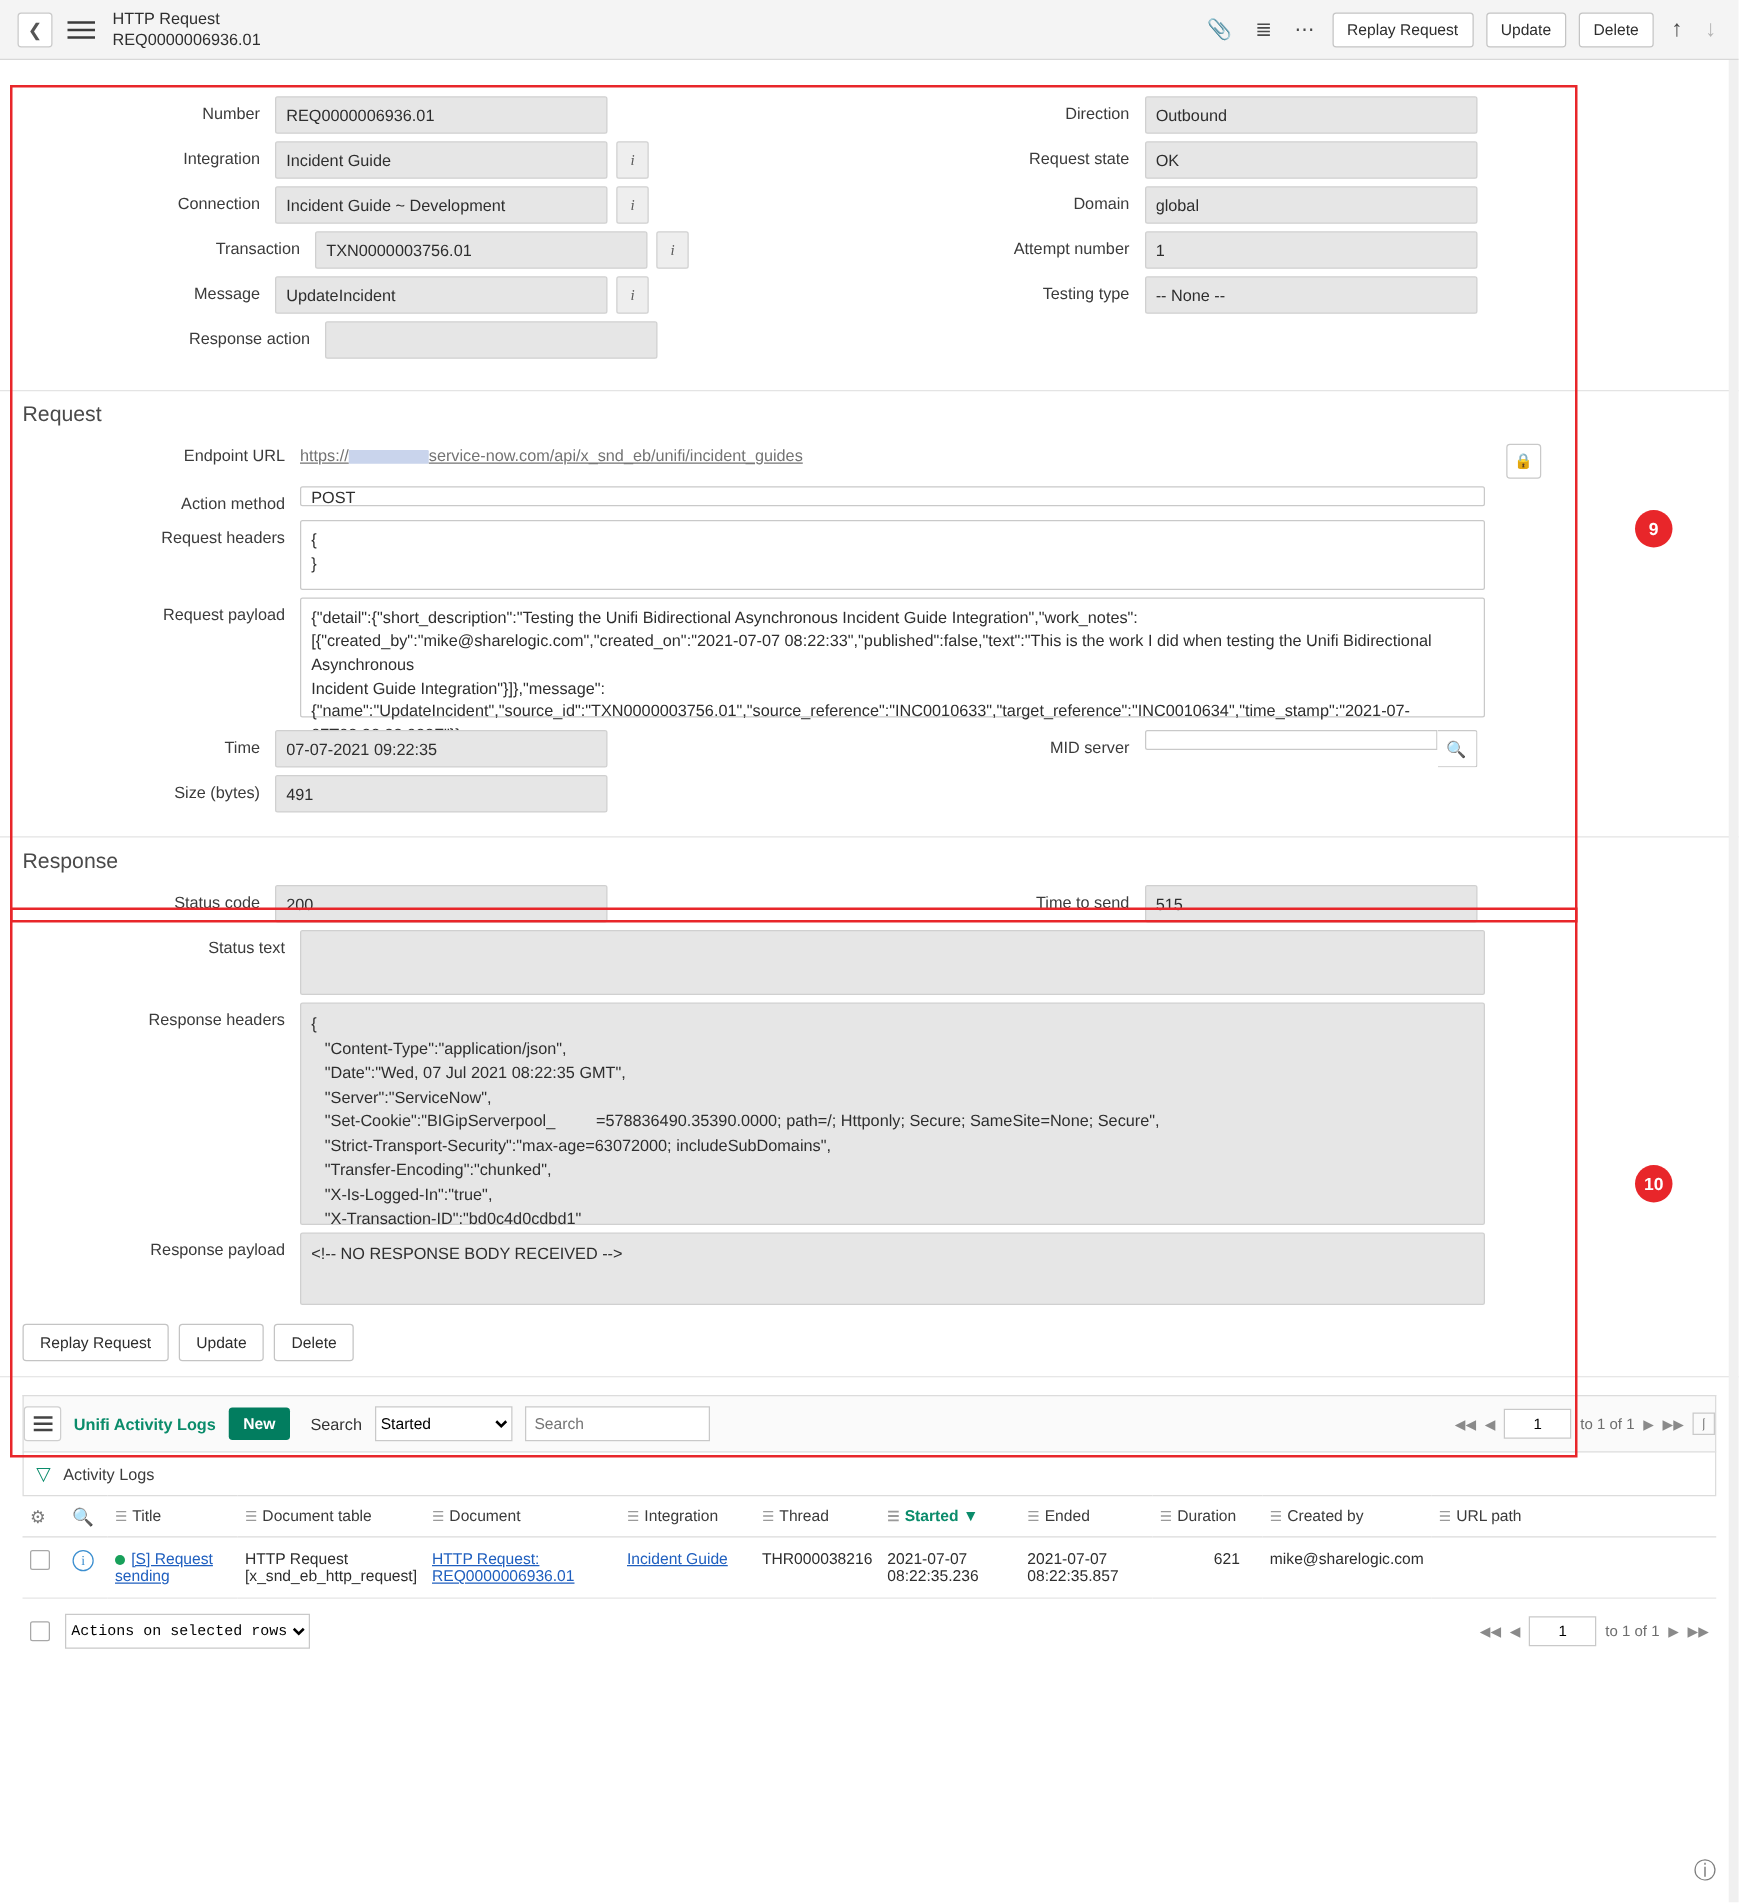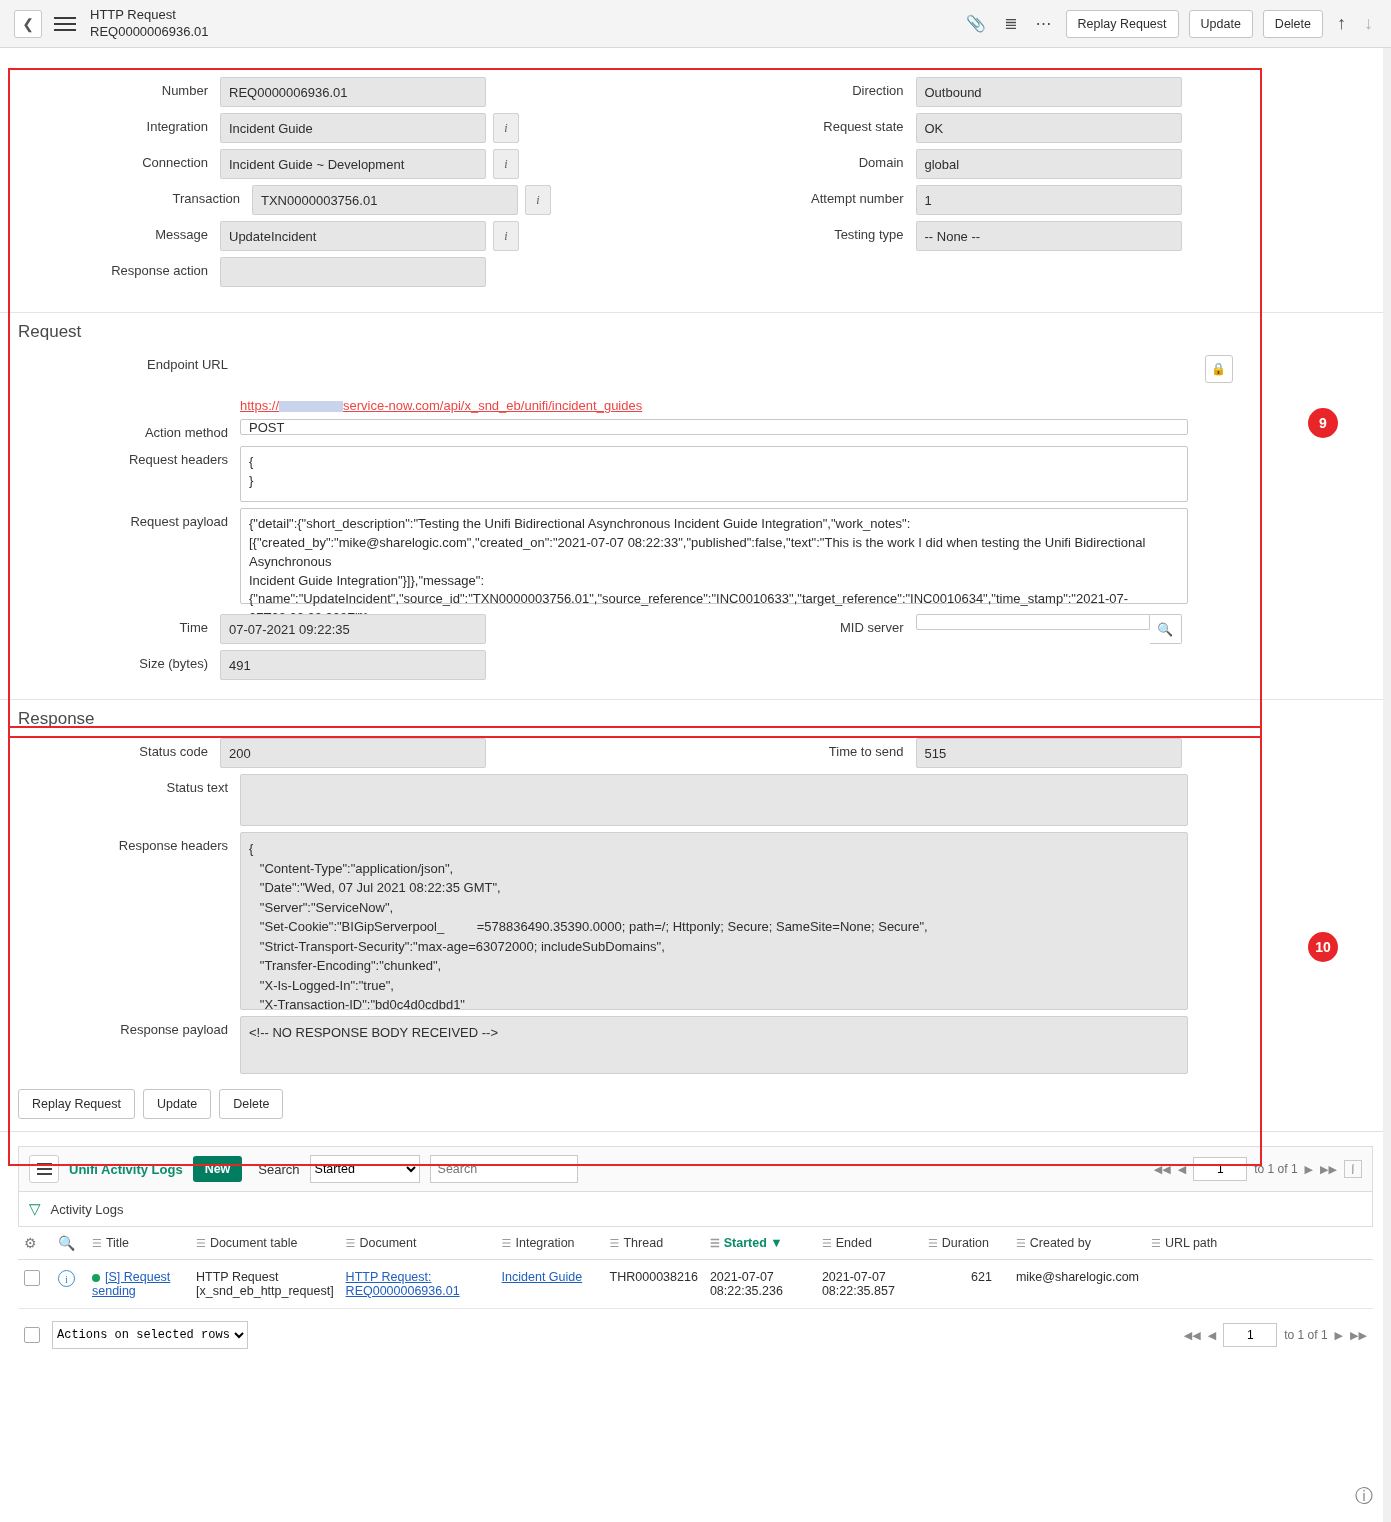--- a/index.html
+++ b/index.html
@@ -157,26 +157,25 @@
     border-radius: 2px;
     font-size: 13px;
     padding: 6px 8px;
     font-family: "Liberation Sans", sans-serif;
     color: #2e2e2e;
     line-height: 1.5;
     white-space: pre-wrap;
     word-break: break-word;
   }
   .url-link {
-    color: #ef4444;
+    color: #737373;
     text-decoration: underline;
     font-size: 13px;
     padding-top: 6px;
     display: inline-block;
-    margin-top: 41px;
   }
   .redact {
     display: inline-block;
     background: #c9d4ec;
     width: 64px;
     height: 11px;
     vertical-align: middle;
     border-radius: 1px;
   }
   .lock-btn {
@@ -217,21 +216,21 @@
 
   
   .rl-wrap { padding: 14px 18px 0 18px; background: #fff; }
   .rl-head {
     display: flex;
     align-items: center;
     gap: 10px;
     border: 1px solid #dcdcdc;
     border-bottom: none;
     background: #fafafa;
-    padding: 8px 10px;
+    padding: 8px 0;
   }
   .rl-burger { width: 30px; height: 28px; border: 1px solid #cfcfcf; background:#fff; border-radius:3px; display:flex; flex-direction:column; align-items:center; justify-content:center; }
   .rl-burger span { display:block; width: 15px; height: 2px; background:#444; margin: 1.5px 0; }
   .rl-title { color: #0b8c6b; font-weight: bold; font-size: 13px; }
   .new-btn {
     background: #027d5f;
     color: #fff;
     border: none;
     border-radius: 3px;
     font-size: 12.5px;
@@ -415,21 +414,21 @@
           </div>
         </div>
         <div class="row">
           <div class="lbl" style="width:220px;">Message</div>
           <div class="fld">
             <input class="ro" readonly="" value="UpdateIncident" style="">
             <div class="info-ic">i</div>
           </div>
         </div>
         <div class="row">
-          <div class="lbl" style="width:220px;">Response action</div>
+          <div class="lbl" style="width:220px;margin-left:40px;">Response action</div>
           <div class="fld">
             <input class="ro" readonly="" value="" style="">
           </div>
         </div>
       </div>
 
       <div class="col">
         <div class="row">
           <div class="lbl" style="width:220px;">Direction</div>
           <div class="fld">

